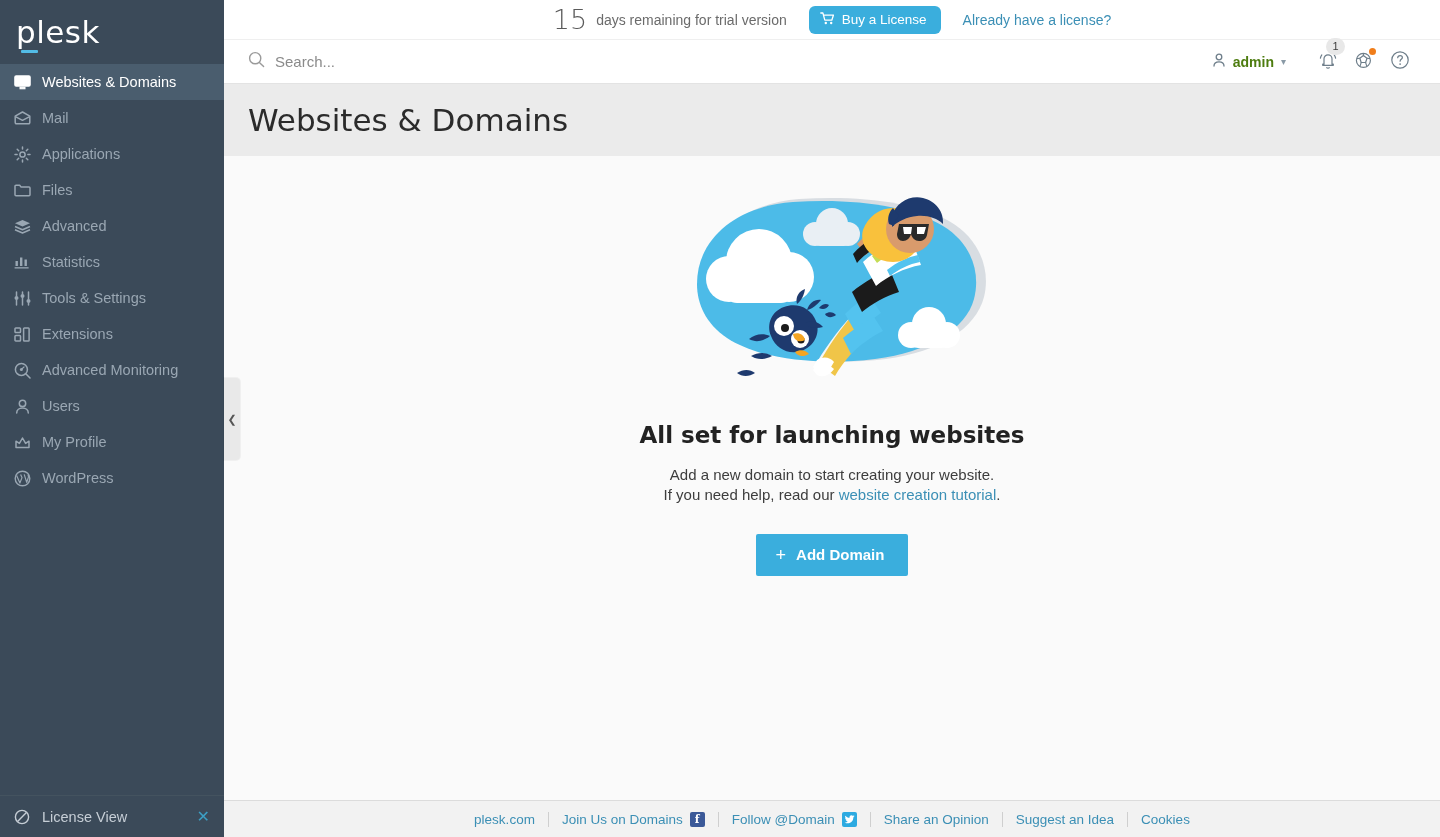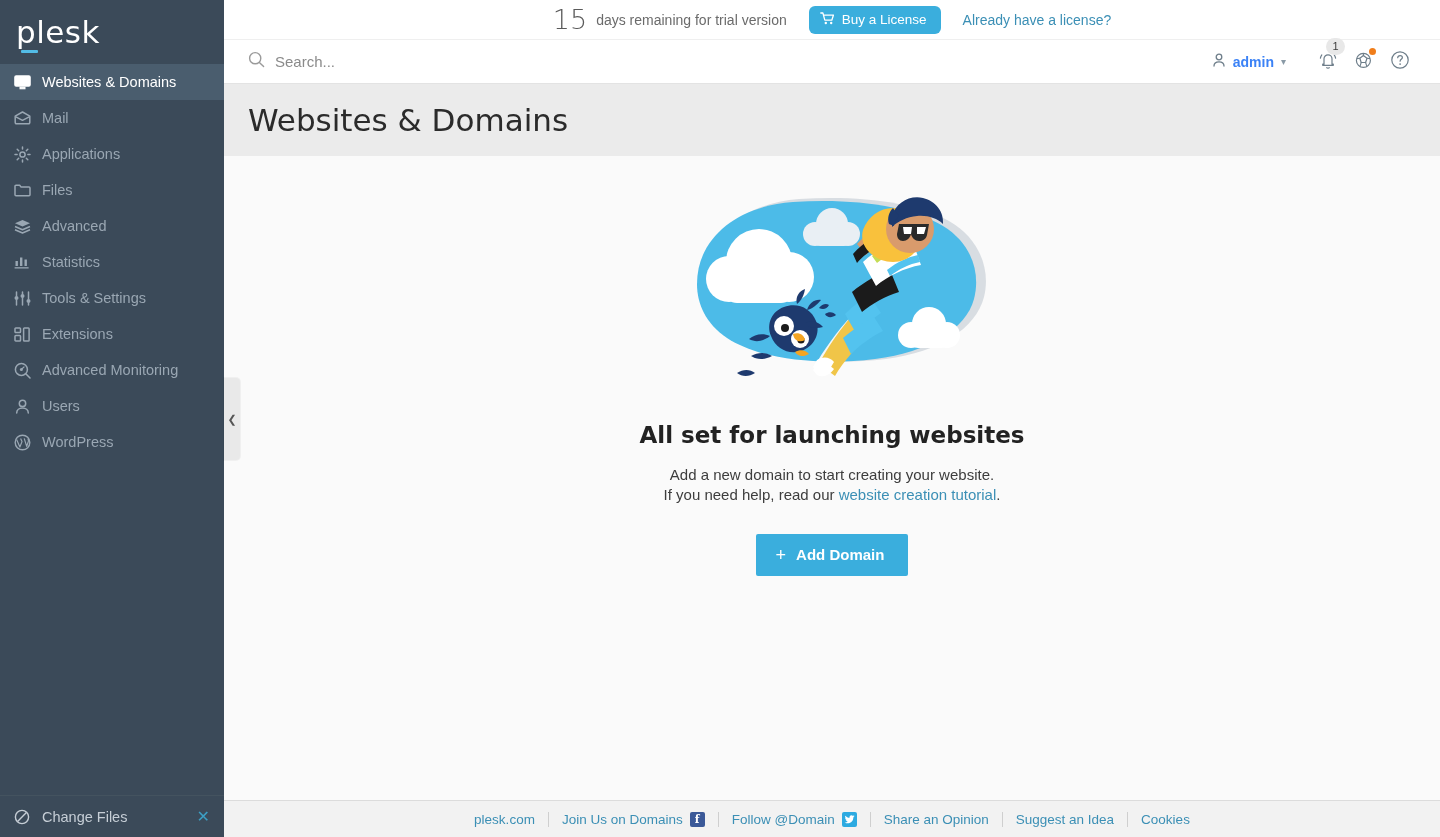--- a/index.html
+++ b/index.html
@@ -137,21 +137,21 @@
     font-size: 15px; color: #7a7a7a;
     font-family: inherit;
     width: 420px; padding: 0;
   }
   .search-input::placeholder { color: #8a8a8a; }
   .header-right { display: flex; align-items: center; gap: 0px; }
   .user-menu {
     display: flex; align-items: center; gap: 7px;
     cursor: pointer; margin-right: 24px;
   }
-  .user-name { color: #3b82f6; font-size: 14px; font-weight: bold; }
+  .user-name { color: #4d7c0f; font-size: 14px; font-weight: bold; }
   .caret { color: #8a9aa6; font-size: 10px; line-height: 1; }
   .hicon { position: relative; width: 36px; height: 30px; display: flex; align-items: center; justify-content: center; cursor: pointer; }
   .badge {
     position: absolute; top: -9px; left: 16px;
     background: #e8e8e8; color: #3b3b3b;
     border-radius: 9px; font-size: 11px;
     min-width: 19px; height: 17px;
     display: flex; align-items: center; justify-content: center;
     padding: 0 5px;
   }
@@ -343,20 +343,28 @@
       <div class="nav-item">
         <span class="ico">
           <svg width="17" height="15" viewBox="0 0 17 15" fill="none">
               <circle cx="8.5" cy="4.4" r="3.2" stroke="#9aa7b3" stroke-width="1.5"></circle>
               <path d="M2.7 14c0-3.1 2.6-5 5.8-5s5.8 1.9 5.8 5" stroke="#9aa7b3" stroke-width="1.5" stroke-linecap="round"></path>
             </svg>
         </span>
         <span class="lbl">Users</span>
       </div>
 
+      <div class="nav-item">
+        <span class="ico">
+          <svg width="17" height="15" viewBox="0 0 17 15" fill="none">
+              <path d="M2 12.6V6.2l3.4 2.2L8.5 3l3.1 5.4L15 6.2v6.4z" stroke="#9aa7b3" stroke-width="1.5" stroke-linejoin="round"></path>
+            </svg>
+        </span>
+        <span class="lbl">My Profile</span>
+      </div>
 
       <div class="nav-item">
         <span class="ico">
           <svg width="17" height="17" viewBox="0 0 17 17" fill="none">
               <circle cx="8.5" cy="8.5" r="7.3" stroke="#9aa7b3" stroke-width="1.4"></circle>
               <path d="M2.6 5.4 5.9 13 8 7.6 6.6 4.4M10.2 4.4l2.5 8 1.7-5.2c.3-1-.1-1.9-.5-2.6" stroke="#9aa7b3" stroke-width="1.2" stroke-linejoin="round"></path>
             </svg>
         </span>
         <span class="lbl">WordPress</span>
       </div>
@@ -365,21 +373,21 @@
 
     <div class="sidebar-spacer"></div>
 
     <div class="change-view">
       <span class="ico">
         <svg width="16" height="16" viewBox="0 0 16 16" fill="none">
             <circle cx="8" cy="8" r="6.6" stroke="#c6ced6" stroke-width="1.4"></circle>
             <path d="M3.6 12.4 12.4 3.6" stroke="#c6ced6" stroke-width="1.4"></path>
           </svg>
       </span>
-      <span class="lbl">Change Files</span>
+      <span class="lbl">License View</span>
       <span class="close-x">✕</span>
     </div>
   </aside>
 
   <div class="collapse-handle">
     <span class="chev">❮</span>
   </div>
 
   <div class="main">
 

